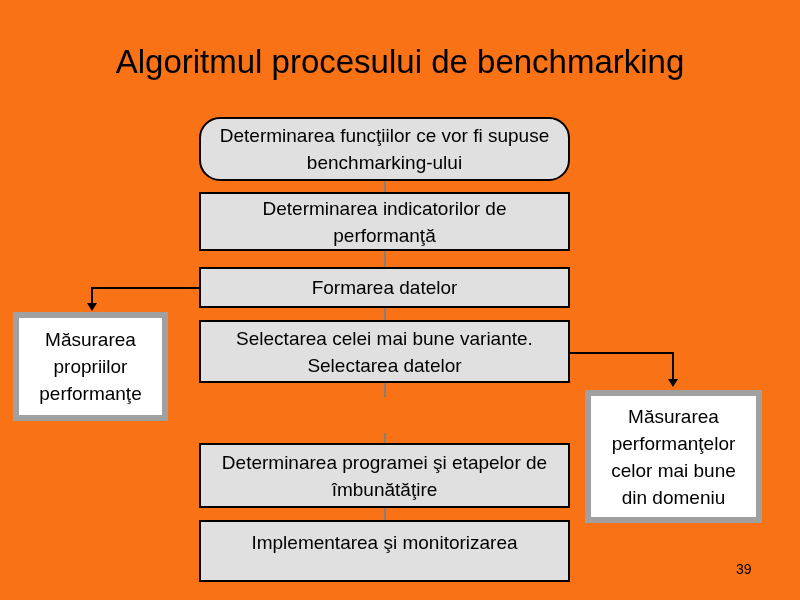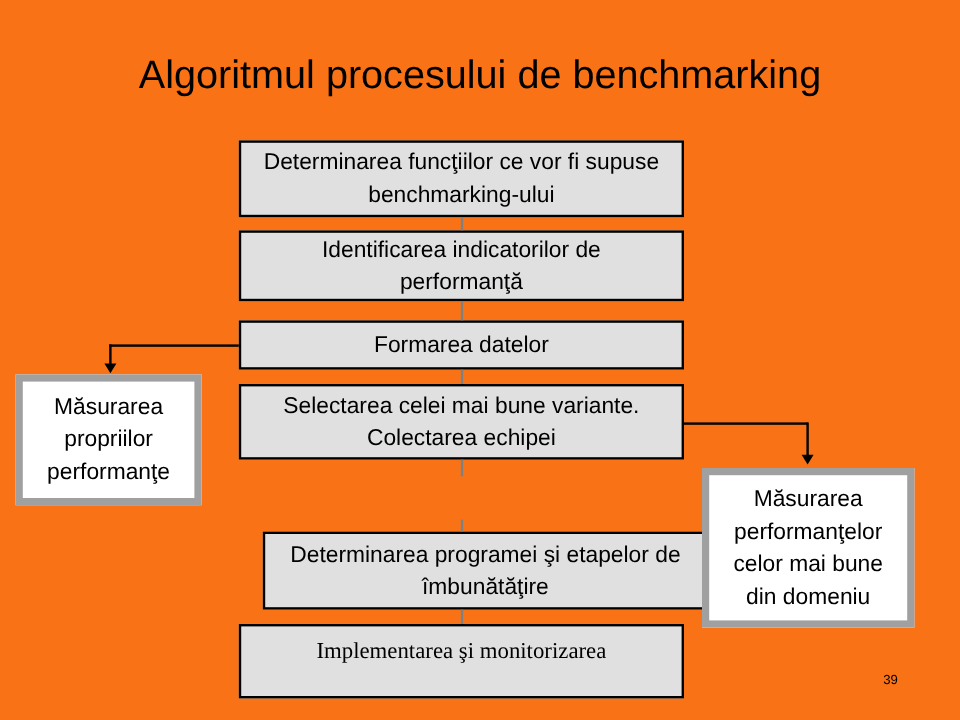--- a/index.html
+++ b/index.html
@@ -39,21 +39,20 @@
     justify-content: center;
     text-align: center;
     font-size: 19px;
     line-height: 27px;
     white-space: pre-line;
     padding: 0 14px;
   }
   .step.top-aligned {
     align-items: flex-start;
     padding-top: 7px;
-    font-family: Liberation Serif, serif;
   }
   .vconn {
     position: absolute;
     left: 384px;
     width: 2px;
     background: var(--line-color, #808080);
   }
   .branch-line {
     position: absolute;
     background: #000000;
@@ -77,39 +76,39 @@
     text-align: center;
     font-size: 19px;
     line-height: 27px;
     white-space: pre-line;
     padding: 16px;
   }
   .page-number {
     position: absolute;
     top: 561px;
     left: 736px;
-    font-size: 11px;
+    font-size: 14px;
     color: #000;
   }
 </style>
 </head>
 <body>
 
 <div class="slide">
 
   <div class="title">Algoritmul procesului de benchmarking</div>
 
-  <div class="step" style="top:117px;height:64px;">Determinarea funcţiilor ce vor fi supuse
+  <div class="step" style="top:117px;height:64px;border-radius:21px;">Determinarea funcţiilor ce vor fi supuse
 benchmarking-ului</div>
-  <div class="step" style="top:192px;height:59px;">Identificarea indicatorilor de
+  <div class="step" style="top:192px;height:59px;">Determinarea indicatorilor de
 performanţă</div>
   <div class="step" style="top:267px;height:41px;">Formarea datelor</div>
   <div class="step" style="top:320px;height:63px;">Selectarea celei mai bune variante.
-Colectarea echipei</div>
-  <div class="step" style="top:443px;height:65px;margin-left:20px;">Determinarea programei şi etapelor de
+Selectarea datelor</div>
+  <div class="step" style="top:443px;height:65px;">Determinarea programei şi etapelor de
 îmbunătăţire</div>
   <div class="step top-aligned" style="top:520px;height:62px;">Implementarea şi monitorizarea</div>
 
   <div class="vconn" style="top:181px;height:11px;"></div>
   <div class="vconn" style="top:251px;height:16px;"></div>
   <div class="vconn" style="top:308px;height:12px;"></div>
   <div class="vconn" style="top:383px;height:14px;"></div>
   <div class="vconn" style="top:433px;height:10px;"></div>
   <div class="vconn" style="top:508px;height:12px;"></div>
 

